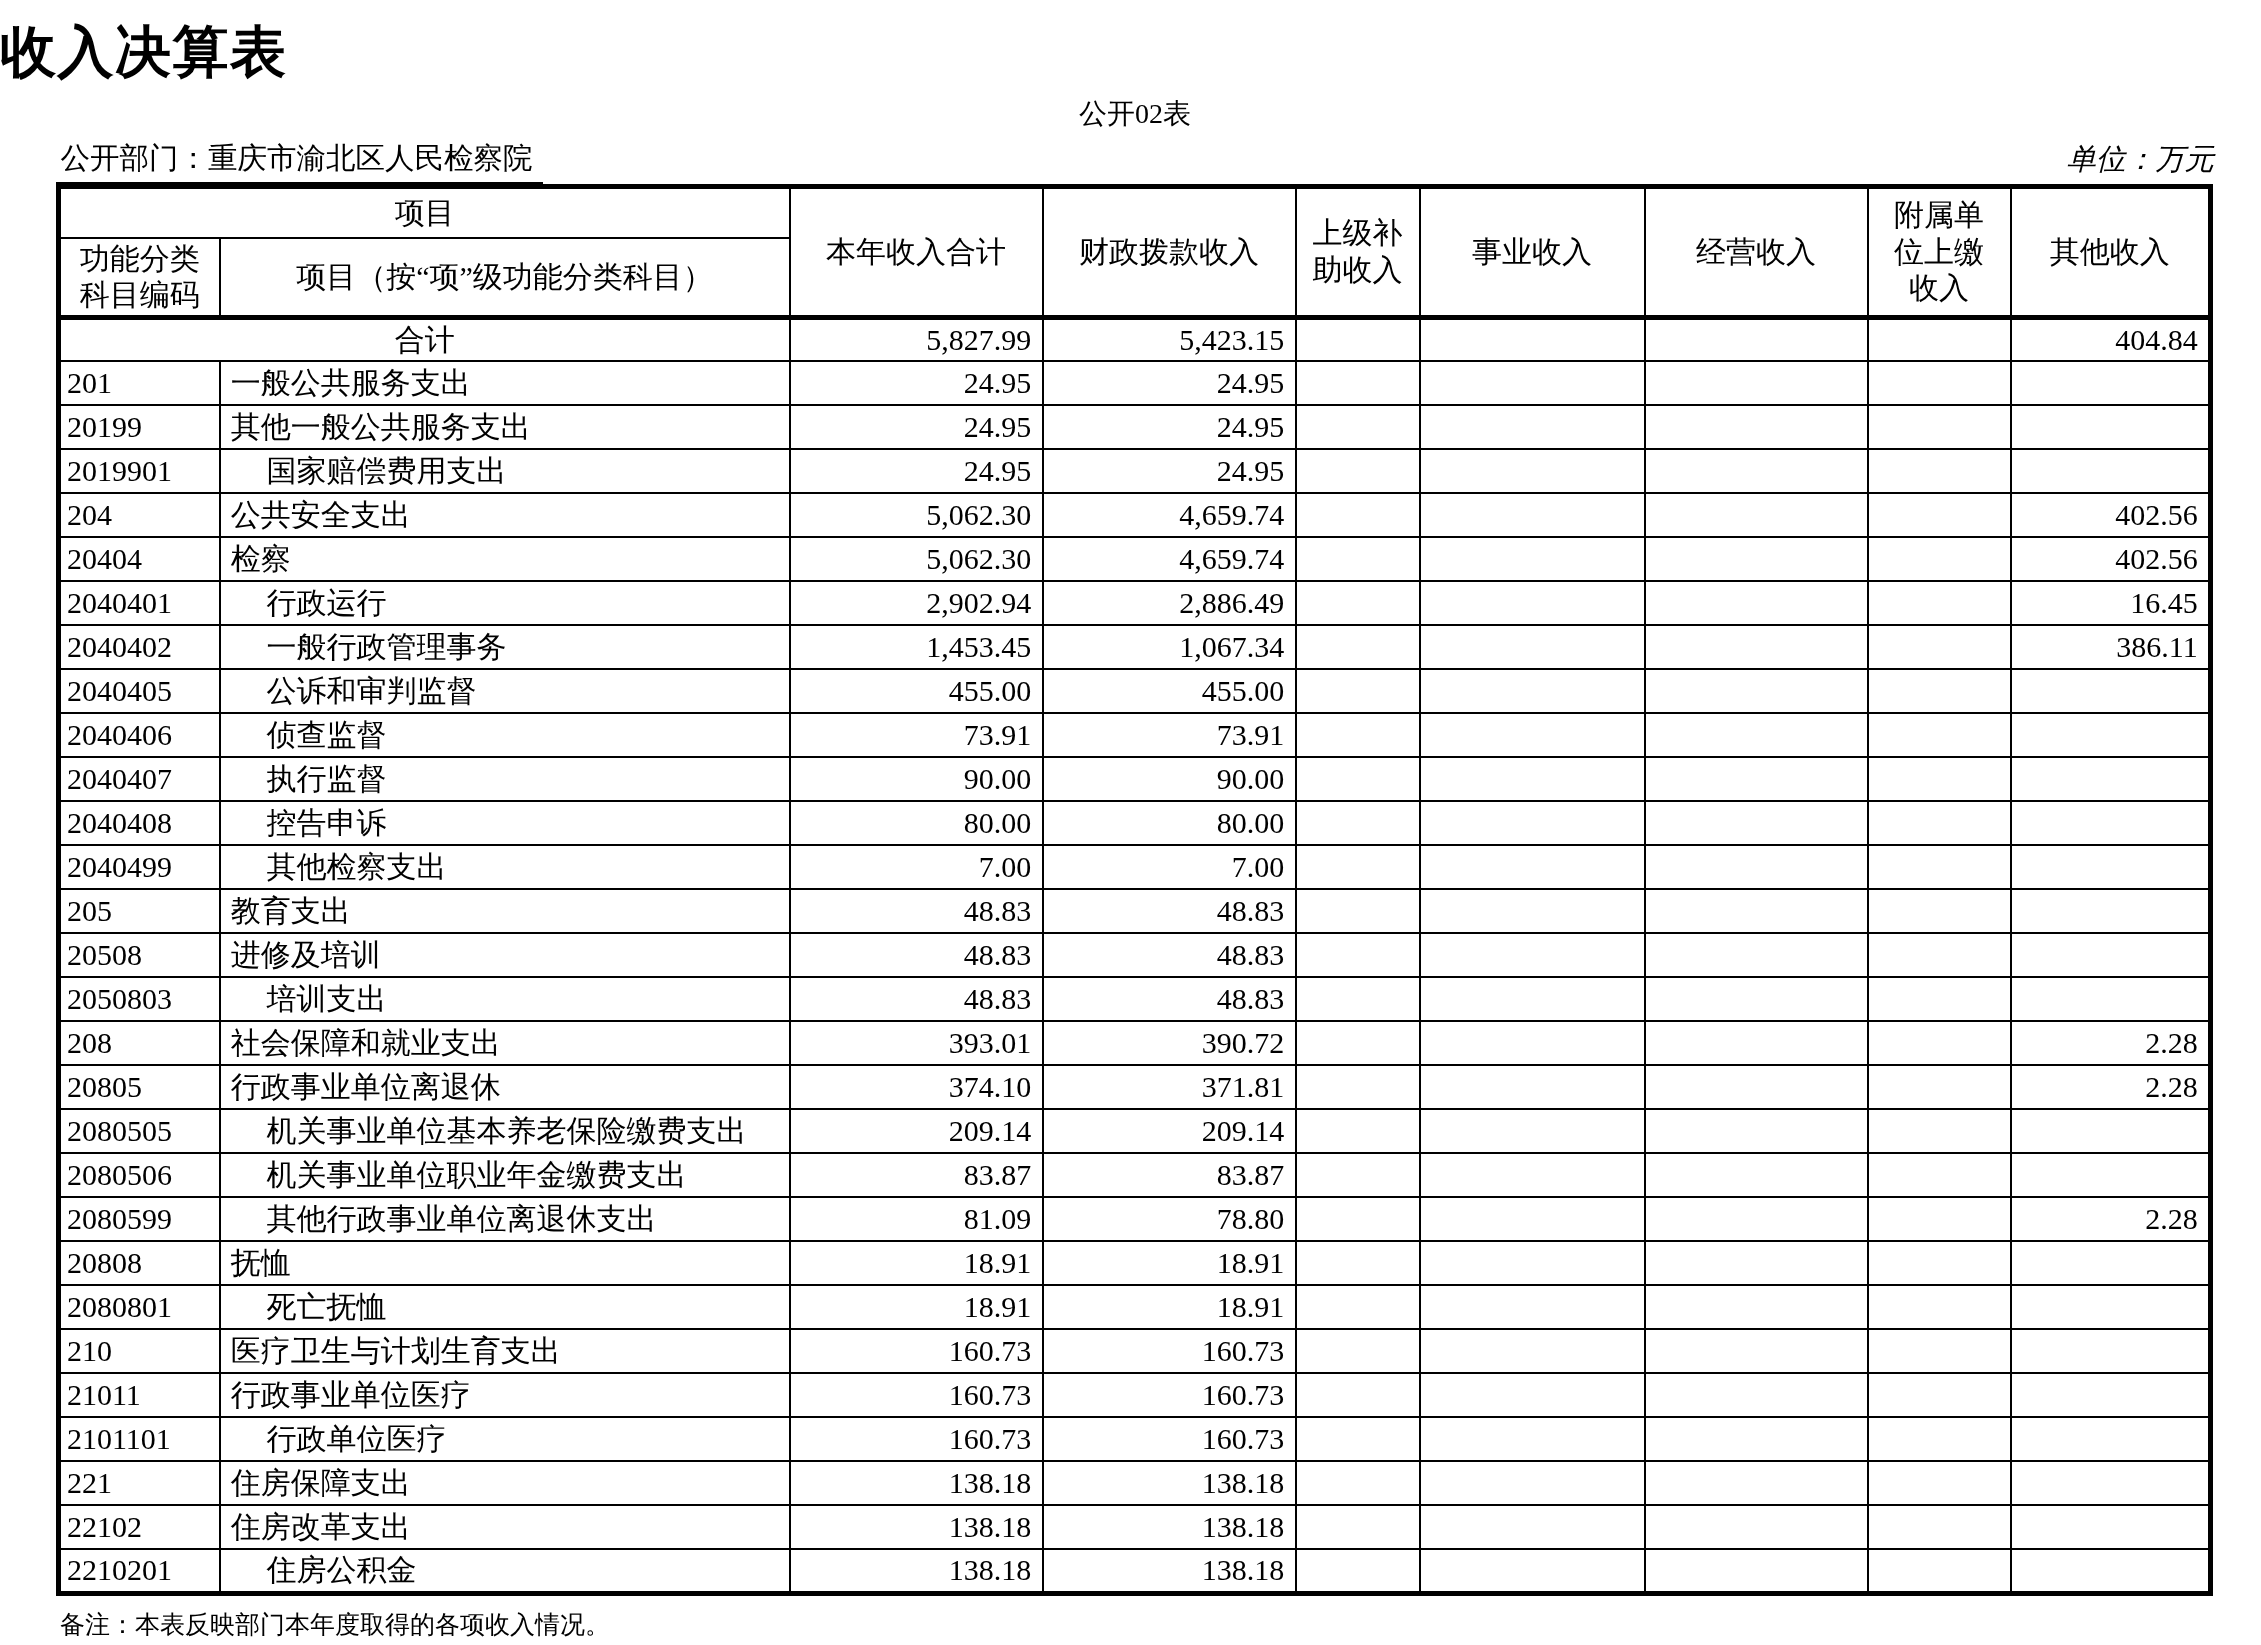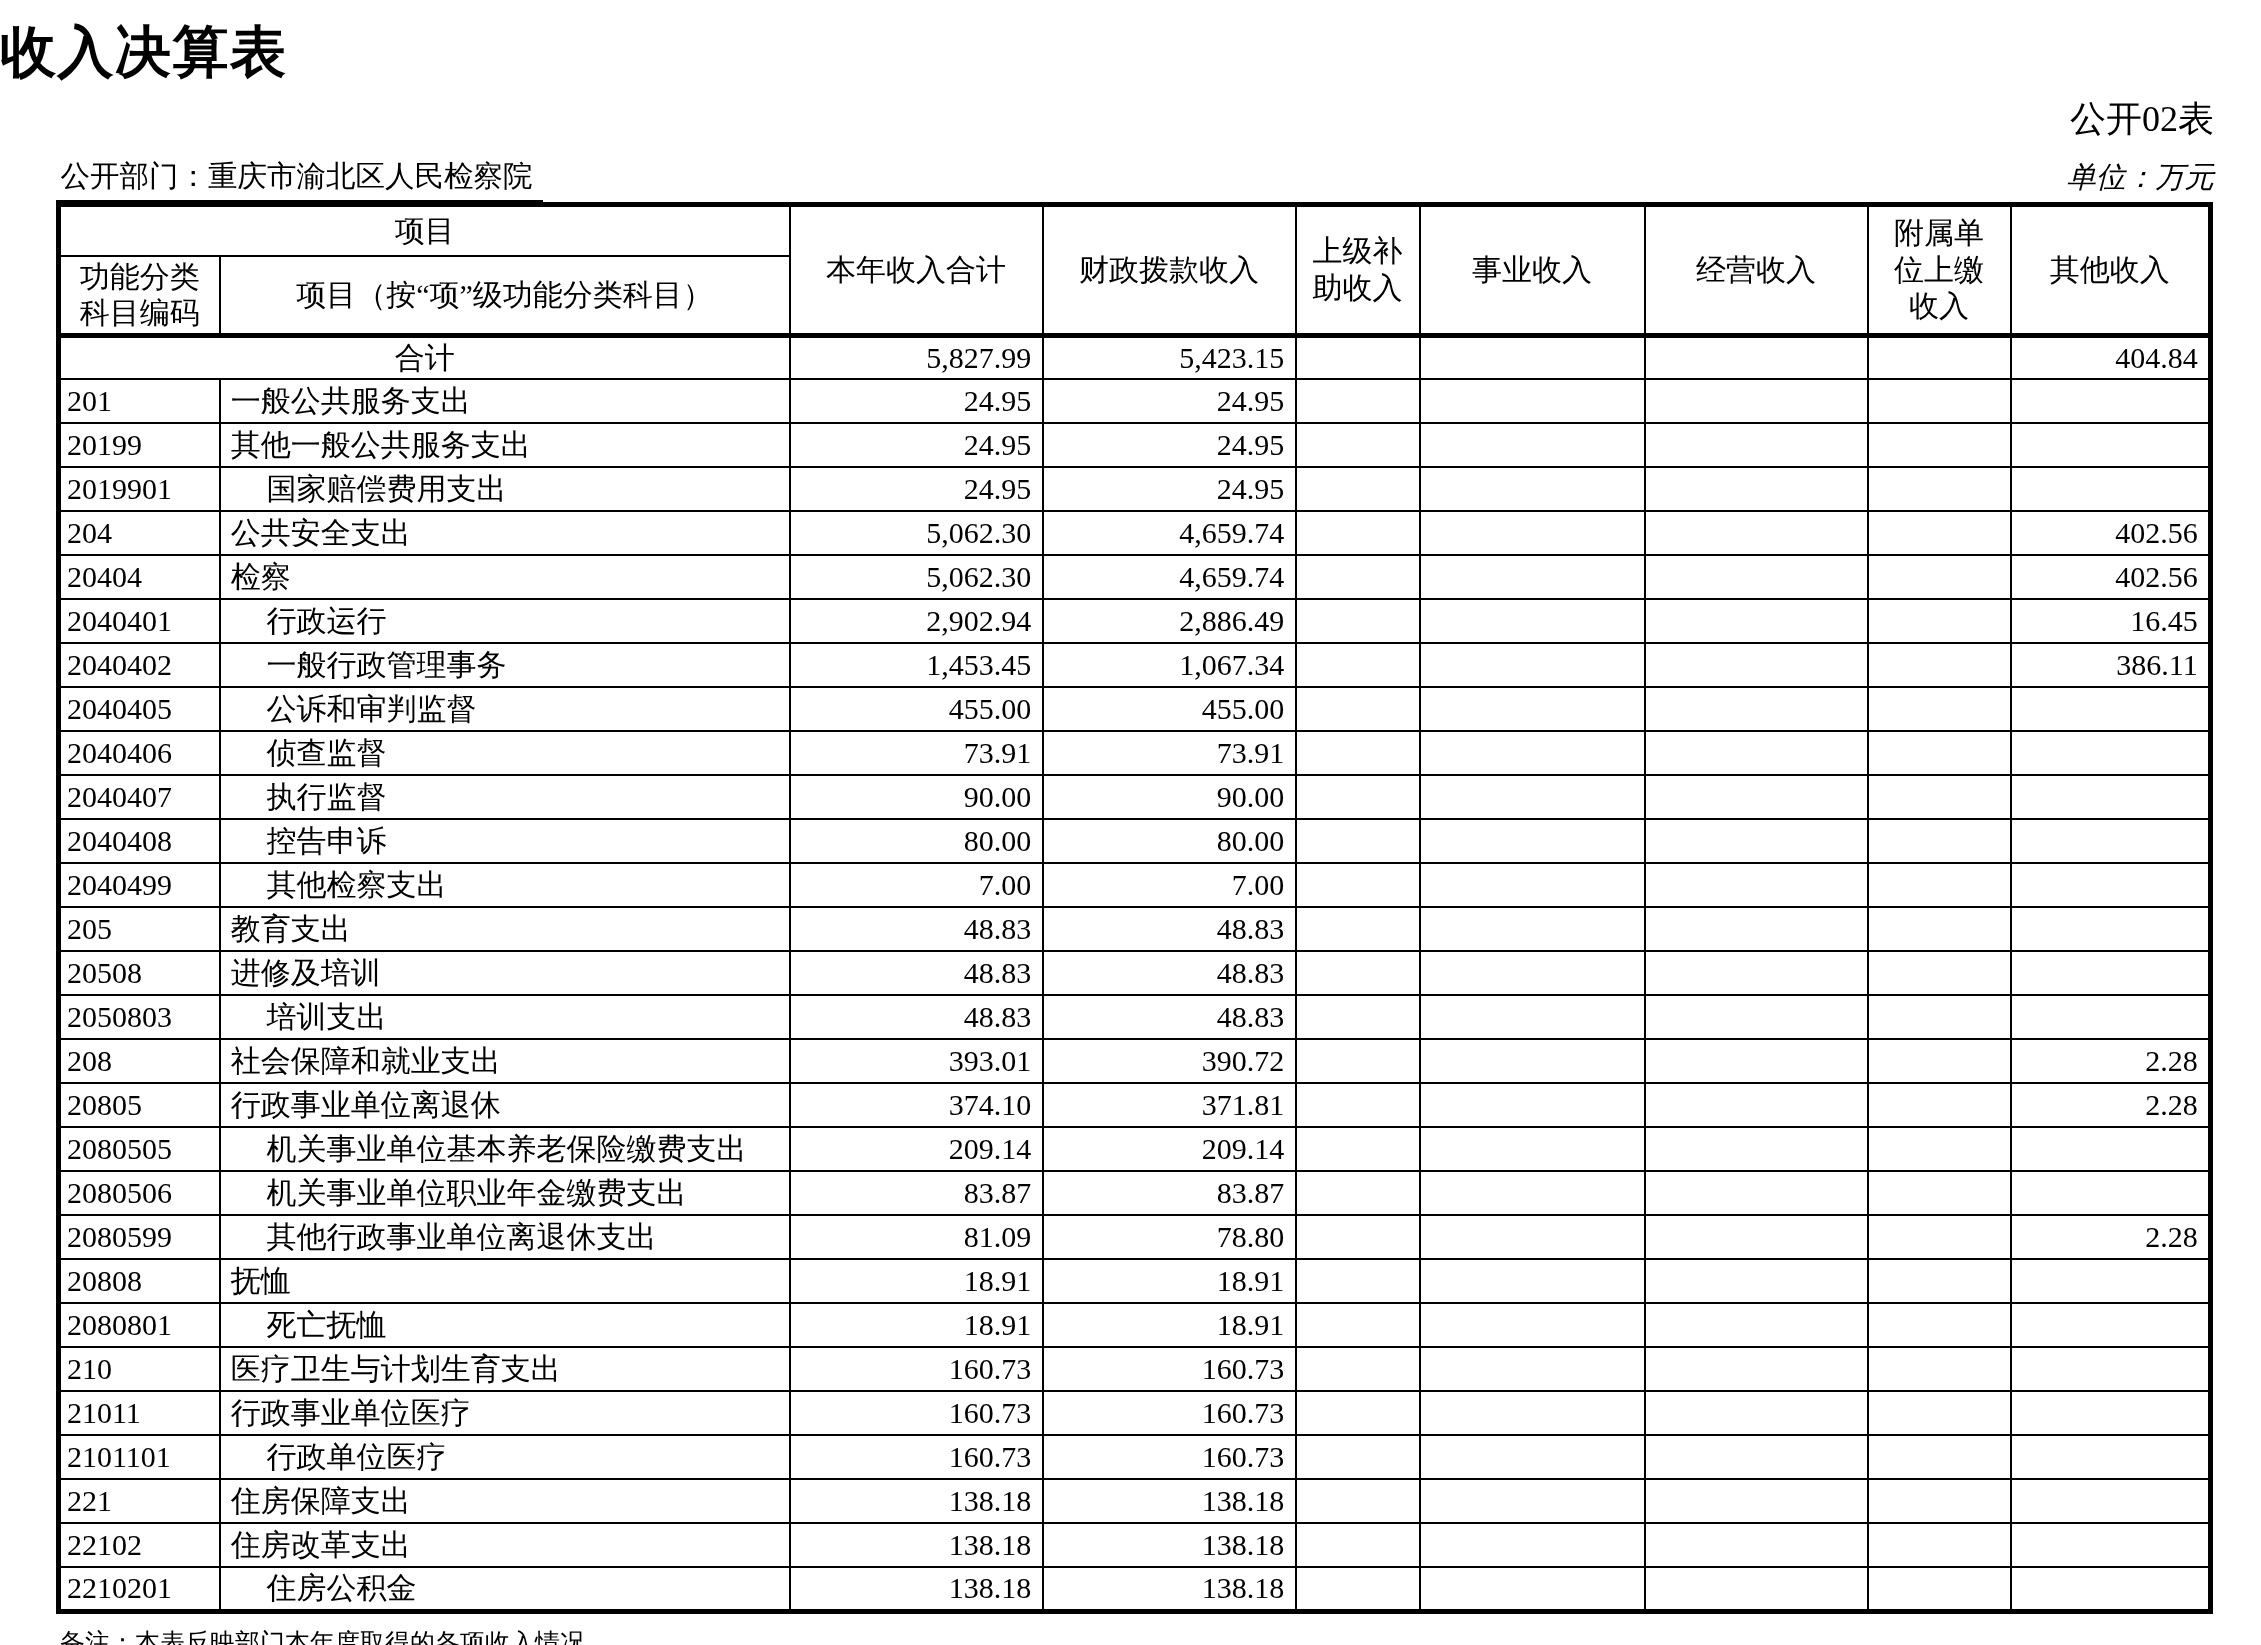--- a/index.html
+++ b/index.html
@@ -14,32 +14,32 @@
   .page-title {
     text-align:left;
     font-size:56px;
     font-weight:bold;
     padding-top:14.7px;
     letter-spacing:1.5px;
   }
   .form-no {
     width:2158px;
     margin-left:56px;
-    text-align:right;
-    font-size:36px;
+    text-align:center;
+    font-size:28px;
     margin-top:4.4px;
   }
   .meta-row {
     width:2158px;
     margin-left:56px;
     display:flex;
     justify-content:space-between;
     align-items:flex-end;
     font-size:29.5px;
-    margin-top:13px;
+    margin-top:6px;
   }
   .dept {
     display:inline-block;
     border-bottom:2.2px solid #000;
     padding:0 10.3px 2.9px 4.4px;
   }
   .unit { padding-bottom:4.4px;font-style:italic; }
 
   table.income {
     border-collapse:collapse;

